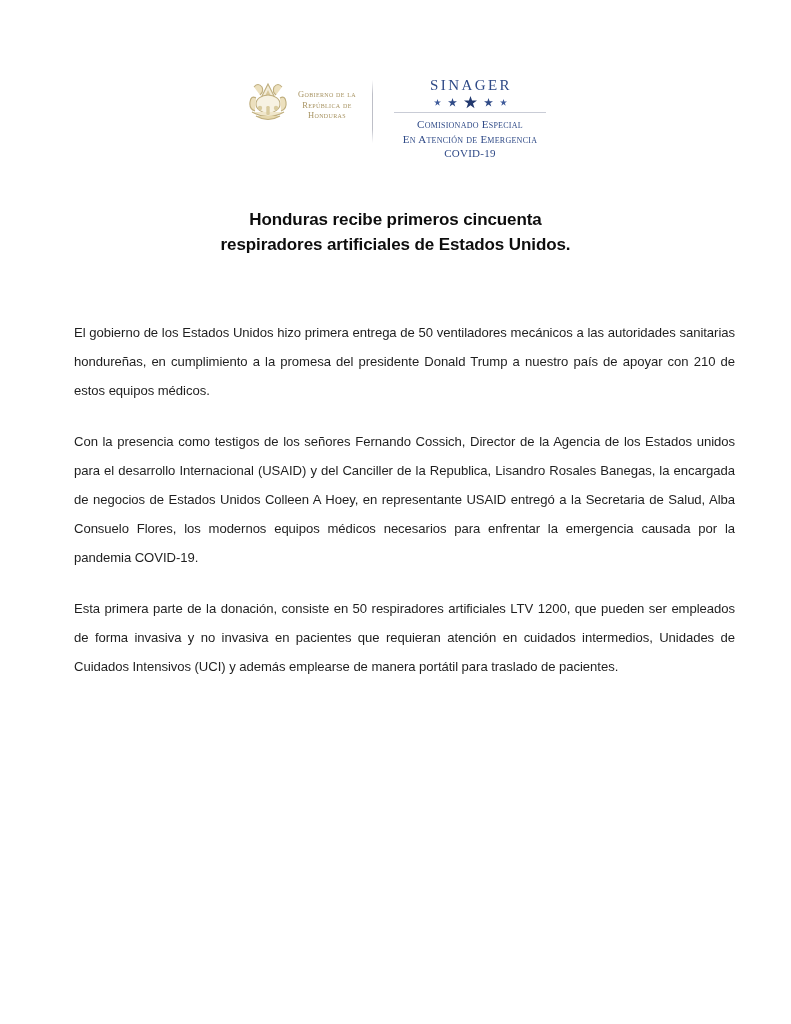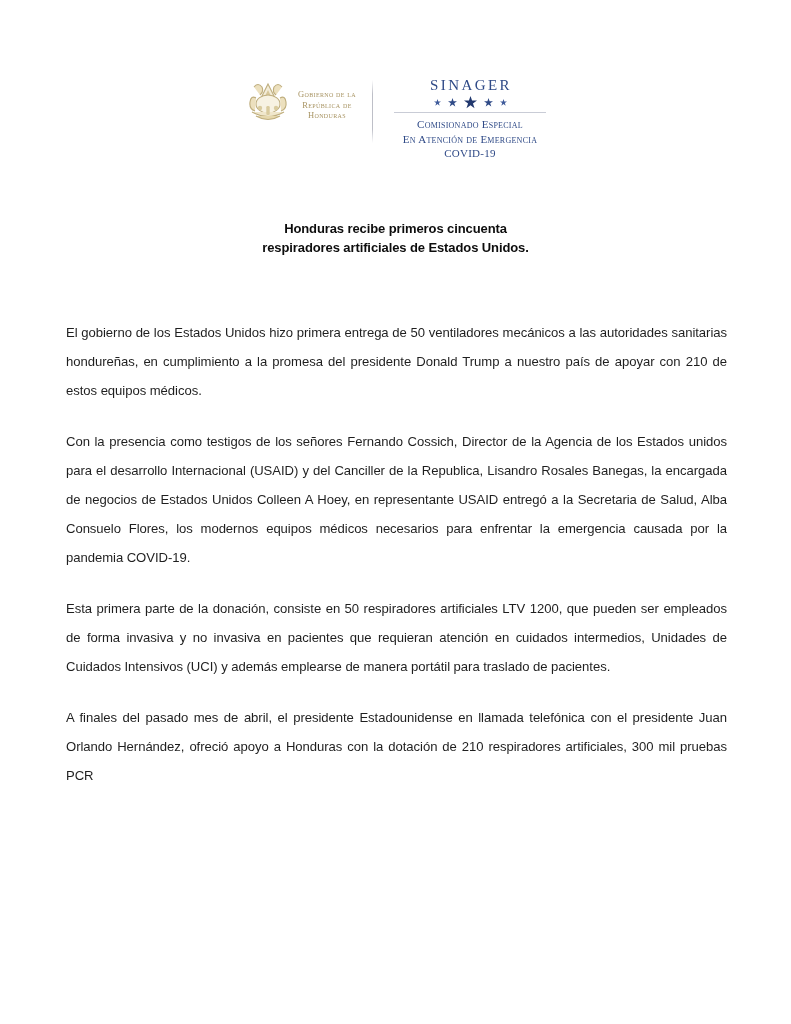--- a/index.html
+++ b/index.html
@@ -115,41 +115,41 @@
     font-variant: small-caps;
     font-size: 11px;
     letter-spacing: 0.25px;
     line-height: 1.32;
     color: #2f4a87;
     white-space: pre-line;
   }
 
   
   .doc-title {
-    margin: 12px;
+    margin: 0;
     padding: 0;
     position: absolute;
     top: 208px;
     left: 0;
     right: 0;
     text-align: center;
     font-family: "Liberation Sans", sans-serif;
     font-weight: bold;
-    font-size: 13px;
+    font-size: 17px;
     line-height: 1.45;
     color: #0d0d0d;
     letter-spacing: -0.1px;
     white-space: pre-line;
   }
 
   
   .body-copy {
     position: absolute;
     top: 318px;
-    left: 66px;
+    left: 74px;
     width: 661px;
   }
 
   .body-copy p {
     margin: 0 0 22px 0;
     font-family: "Liberation Sans", sans-serif;
     font-size: 13.1px;
     line-height: 29px;
     color: #1f1f1f;
     text-align: justify;
@@ -231,16 +231,15 @@
     </div>
   </div>
 
   <h1 class="doc-title">Honduras recibe primeros cincuenta
 respiradores artificiales de Estados Unidos.</h1>
 
   <div class="body-copy">
     <p>El gobierno de los Estados Unidos hizo primera entrega de 50 ventiladores mecánicos a las autoridades sanitarias hondureñas, en cumplimiento a la promesa del presidente Donald Trump a nuestro país de apoyar con 210 de estos equipos médicos.</p>
     <p>Con la presencia como testigos  de los señores Fernando Cossich, Director de la Agencia  de los Estados unidos para el desarrollo Internacional (USAID) y    del Canciller de la Republica, Lisandro Rosales Banegas, la encargada de negocios de Estados Unidos Colleen A Hoey, en representante USAID entregó a la Secretaria de Salud, Alba Consuelo Flores, los modernos equipos médicos necesarios para enfrentar la emergencia causada por  la pandemia COVID-19.</p>
     <p>Esta primera parte de la donación, consiste en 50 respiradores artificiales LTV 1200, que pueden ser empleados de forma invasiva y no invasiva en pacientes que requieran atención en cuidados intermedios, Unidades de Cuidados Intensivos (UCI) y además emplearse de manera portátil para traslado de pacientes.</p>
-    <p>A finales del pasado mes de abril, el presidente Estadounidense en llamada telefónica con el presidente Juan Orlando Hernández, ofreció apoyo a Honduras con la dotación de 210 respiradores artificiales, 300 mil pruebas PCR</p>
   </div>
 
 </div>
 
 </body></html>

